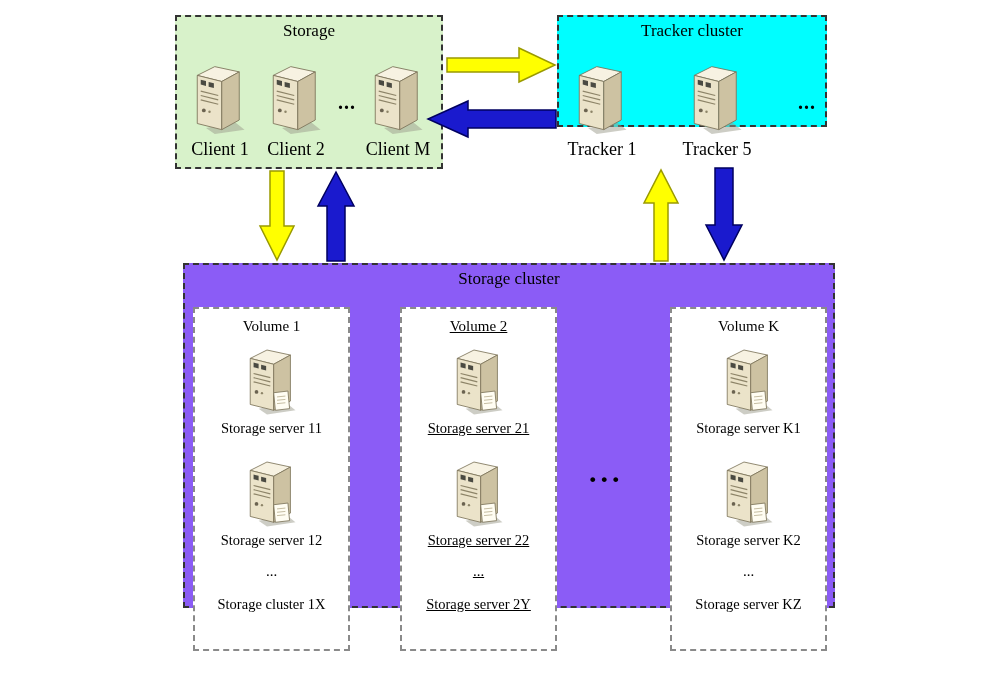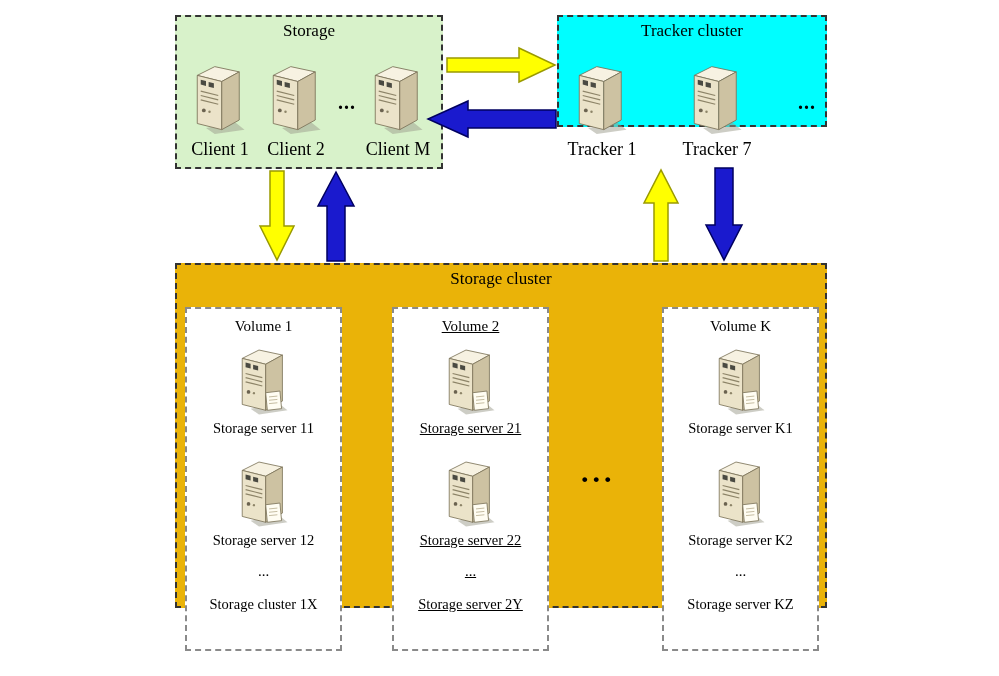--- a/index.html
+++ b/index.html
@@ -5,21 +5,21 @@
   * { margin:0; padding:0; box-sizing:border-box; }
   html,body { background:#ffffff; }
   .canvas {
     position:relative; width:999px; height:676px; margin:0 auto;
     background:#ffffff; font-family:"Liberation Serif", serif; color:#000;
     overflow:hidden;
   }
   .cluster { position:absolute; }
   .box-client  { left:175px; top:15px;  width:268px; height:154px; background:#d8f2ca; border:2px dashed #333; }
   .box-tracker { left:557px; top:15px;  width:270px; height:112px; background:#00feff; border:2px dashed #333; }
-  .box-storage { left:175px; top:263px; width:652px; height:345px; background:#eab308; border:2px dashed #333; }
+  .box-storage { left:183px; top:263px; width:652px; height:345px; background:#8b5cf6; border:2px dashed #333; }
   .cluster-title { text-align:center; font-size:17px; margin-top:4px; }
   .nodes { display:flex; justify-content:space-between; padding:20px 6px 0; }
   .node { display:flex; flex-direction:column; align-items:center; width:74px; }
   .node .srv-icon { width:56px; height:76px; }
   .node-label { font-size:18px; margin-top:2px; white-space:nowrap; }
   .dots-mid { font-size:20px; font-weight:bold; margin-top:30px; width:24px; text-align:center; letter-spacing:1px; }
   .volume {
     position:absolute; top:42px; width:157px; height:344px; background:#ffffff;
     border:2px dashed #8a8a8a; display:flex; flex-direction:column; align-items:center;
   }
@@ -95,21 +95,21 @@
       <div class="node">
         <svg class="srv-icon" viewBox="0 0 64 86">
             <use href="#sym-server"></use>
           </svg>
         <div class="node-label">Tracker 1</div>
       </div>
       <div class="node">
         <svg class="srv-icon" viewBox="0 0 64 86">
             <use href="#sym-server"></use>
           </svg>
-        <div class="node-label">Tracker 7</div>
+        <div class="node-label">Tracker 5</div>
       </div>
       <div class="dots-mid">...</div>
     </div>
   </div>
 
   <div class="cluster box-storage">
     <div class="cluster-title">Storage cluster</div>
 
     <div class="volume vol-1">
       <div class="vol-title">Volume 1</div>

